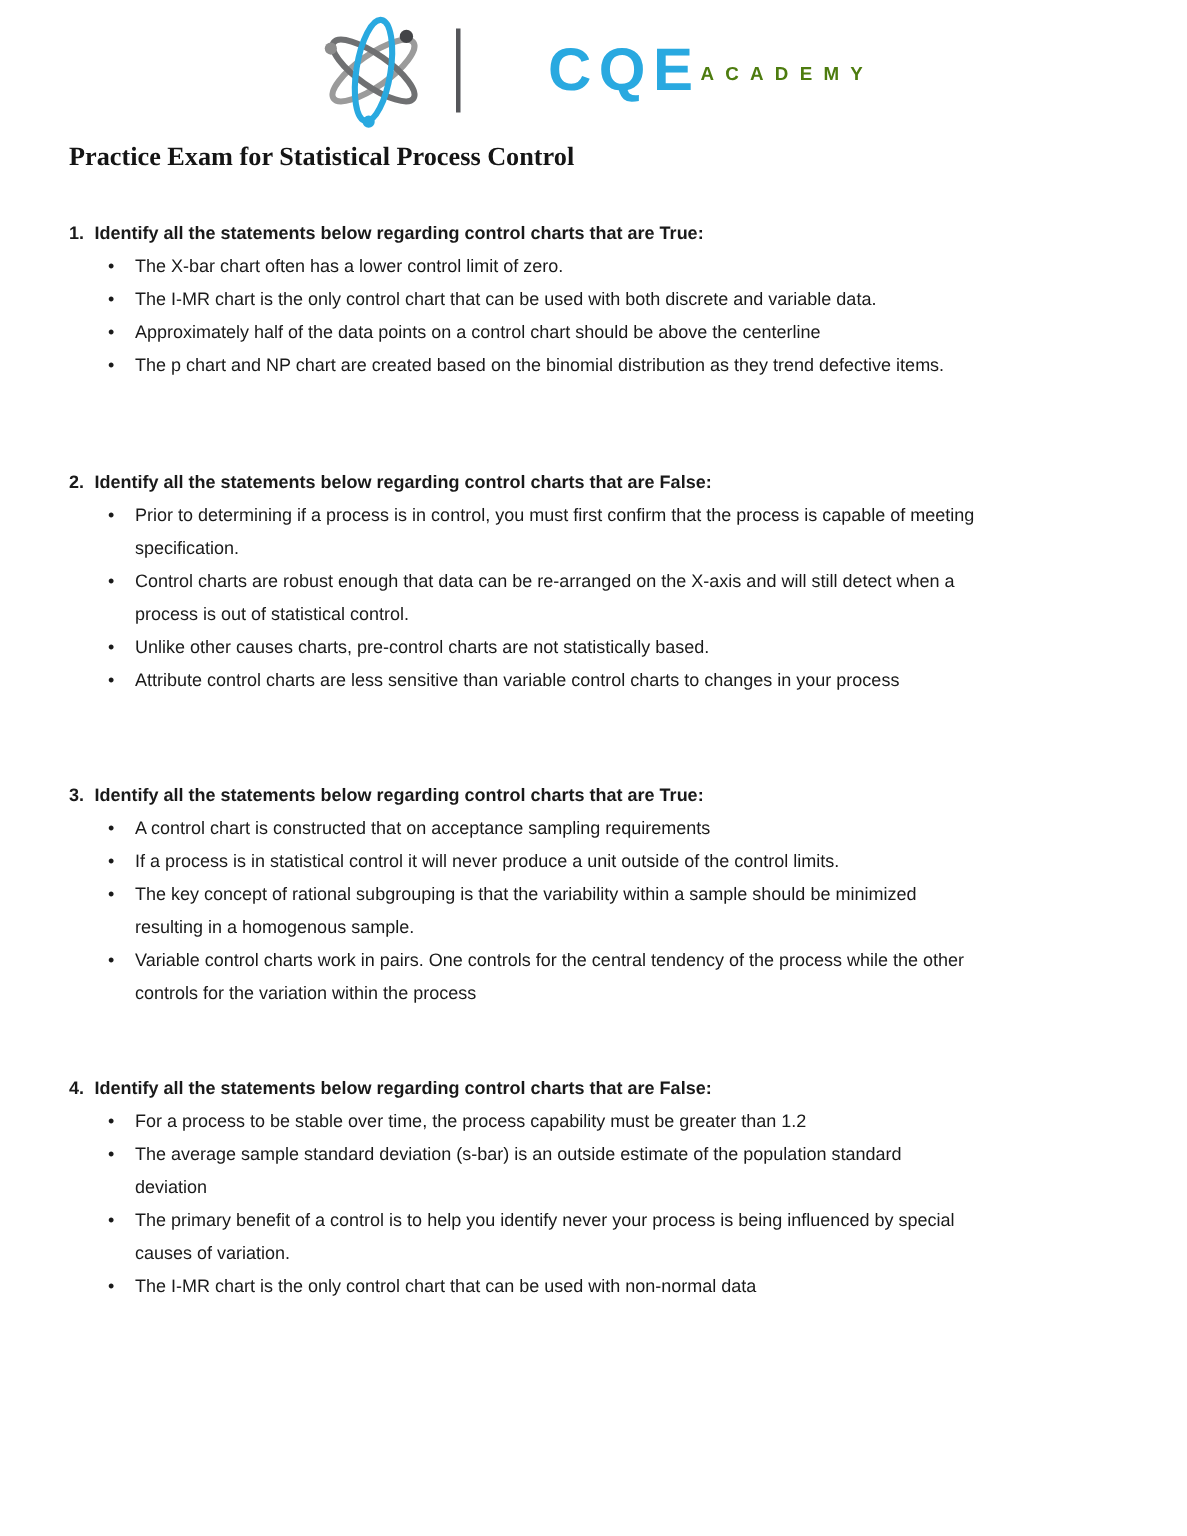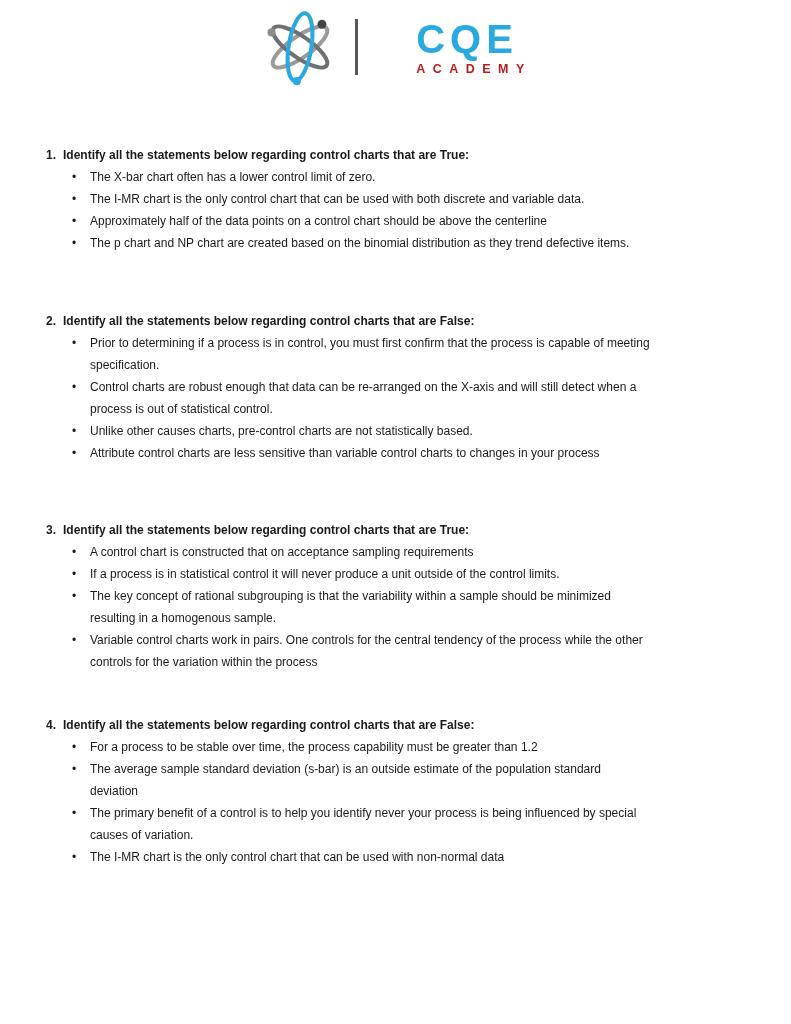--- a/index.html
+++ b/index.html
@@ -23,34 +23,34 @@
     justify-content: center;
     align-items: center;
     gap: 14px;
     height: 82px;
   }
   .logo-atom { width: 82px; height: 78px; }
   .logo-divider {
     width: 3px; height: 56px;
     background: #55565a;
   }
-  .logo-textcol { display: flex; flex-direction: column; align-items: flex-start; margin-left: 44px; }
+  .logo-textcol { display: flex; flex-direction: row; align-items: center; margin-left: 44px; }
   .brand-name {
     font-size: 40px;
     font-weight: 800;
     letter-spacing: 5px;
     color: #29a9e0;
     line-height: 1;
     font-family: "Liberation Sans", sans-serif;
   }
   .brand-subtitle {
     font-size: 12.5px;
     font-weight: 700;
     letter-spacing: 7.5px;
-    color: #b91c1c;
+    color: #4d7c0f;
     margin-top: 4px;
     line-height: 1;
   }
 
   
   .page-title {
     position: absolute;
     left: 46px; top: 92px;
     font-family: "Liberation Serif", serif;
     font-weight: 700;
@@ -111,20 +111,21 @@
       <circle cx="15" cy="30" r="5" fill="#8d8d8d"></circle>
       <circle cx="46" cy="90" r="5" fill="#29a9e0"></circle>
     </svg>
     <div class="logo-divider"></div>
     <div class="logo-textcol">
       <div class="brand-name">CQE</div>
       <div class="brand-subtitle">ACADEMY</div>
     </div>
   </div>
 
+  <div class="page-title">Practice Exam for Statistical Process Control</div>
 
   <div class="question q1">
     <div class="q-header">
       <span class="q-num">1.</span>
       <span class="q-prompt">Identify all the statements below regarding control charts that are True:</span>
     </div>
     <ul class="bullets">
       <li class="bullet-item">
         <span class="bullet-dot">•</span>
         <span class="bullet-text">The X-bar chart often has a lower control limit of zero.</span>

